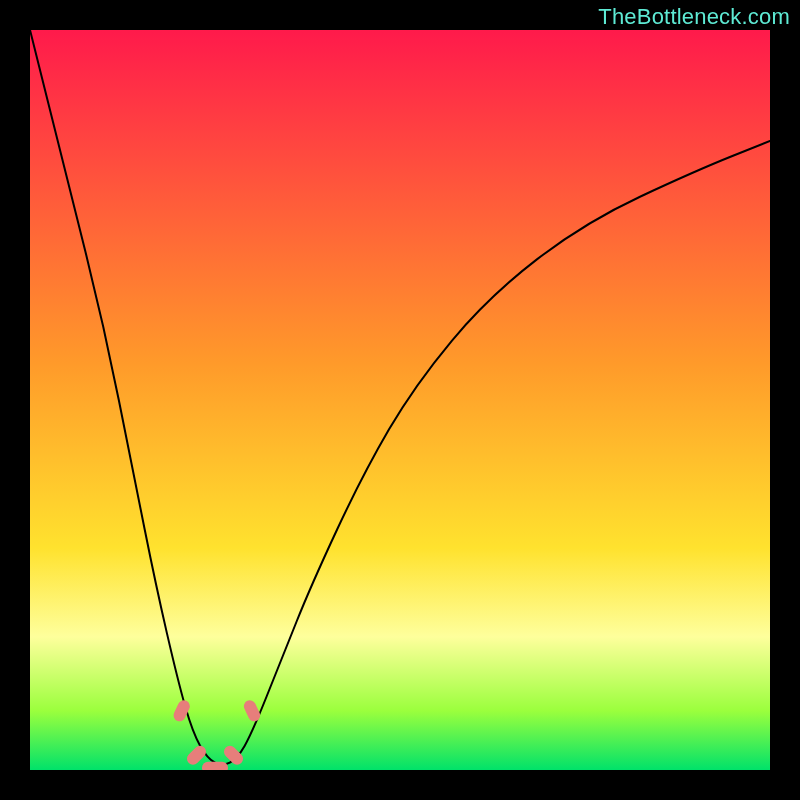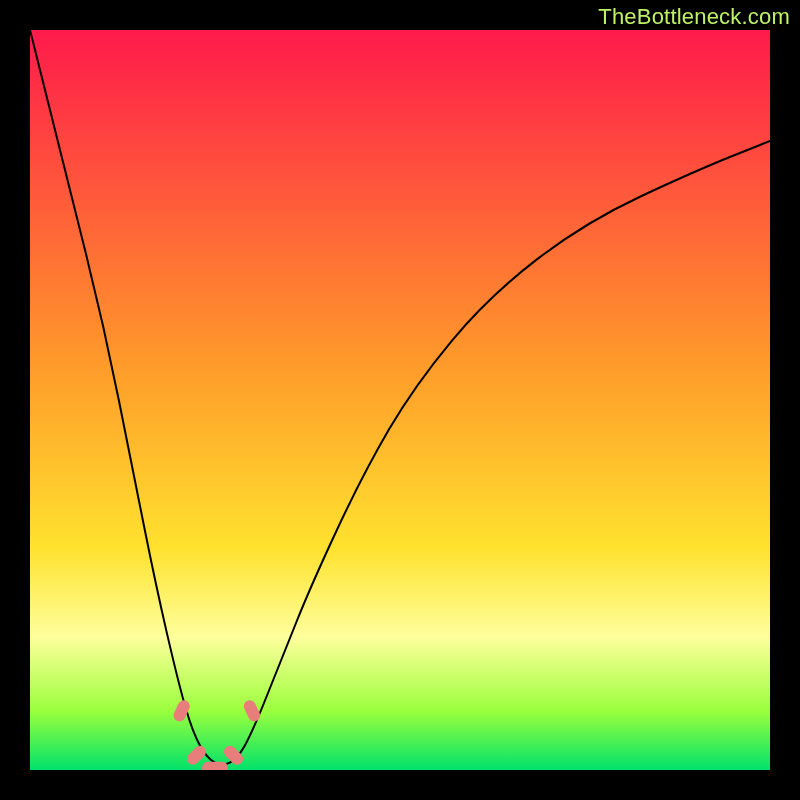--- a/index.html
+++ b/index.html
@@ -37,21 +37,21 @@
     position: absolute;
     top: 0;
     left: 0;
     width: 740px;
     height: 740px;
   }
   .watermark {
     position: absolute;
     top: 4px;
     right: 10px;
-    color: #bef264;
+    color: #5eead4;
     font-size: 22px;
     font-weight: 500;
     letter-spacing: 0.2px;
   }
 </style>
 </head>
 <body>
 
 <div class="frame">
 

